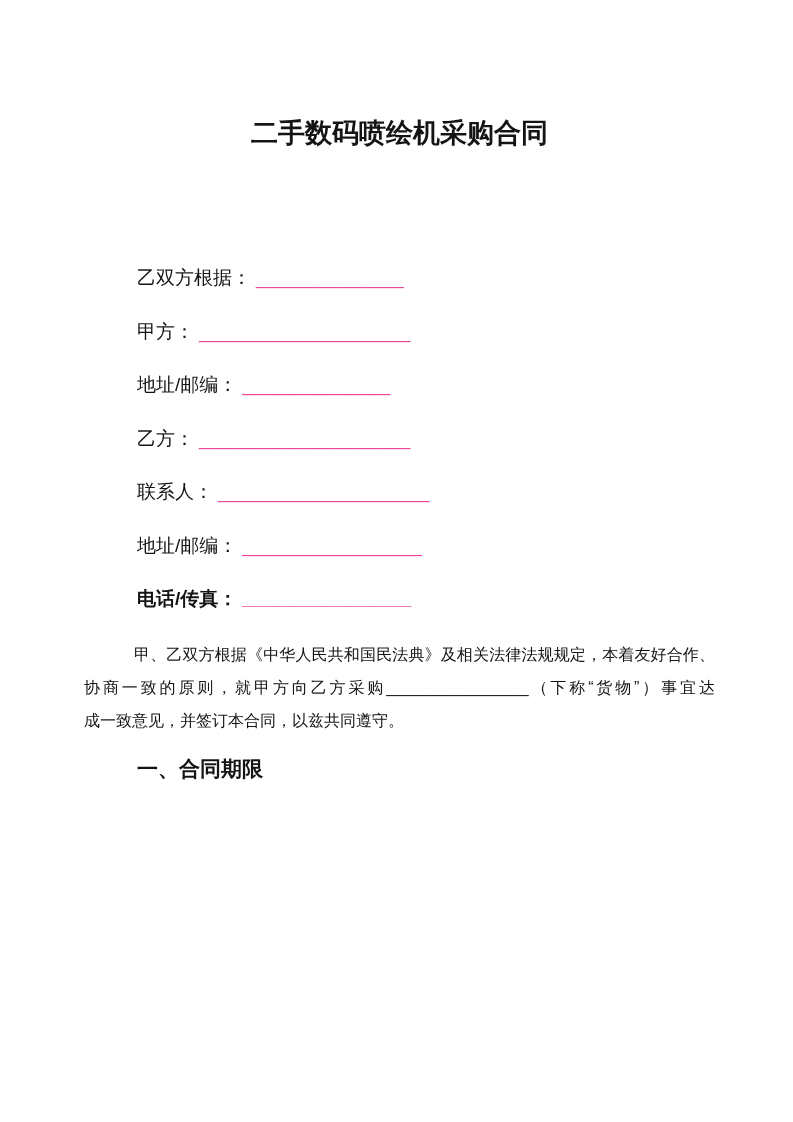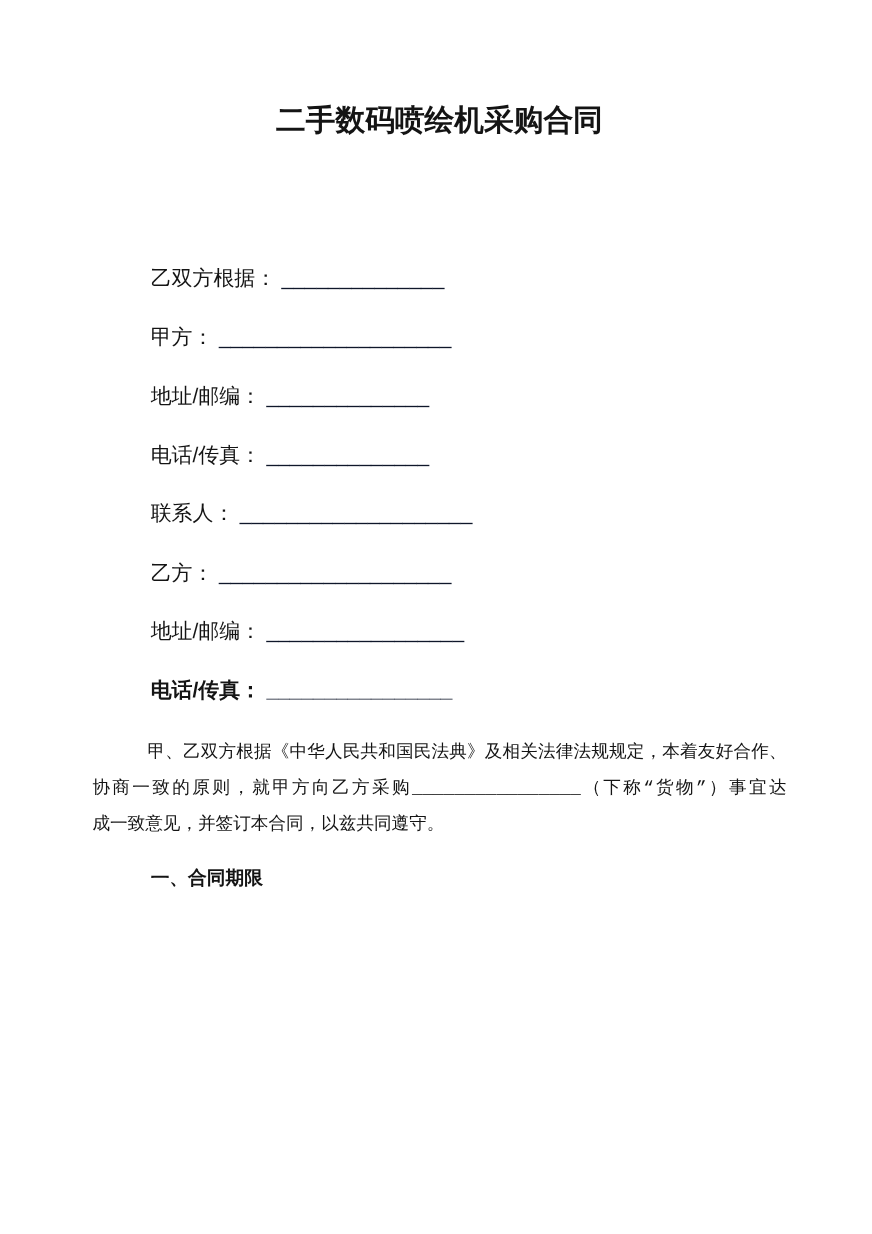--- a/index.html
+++ b/index.html
@@ -1,25 +1,25 @@
 <!DOCTYPE html>
 <html><head>
 <meta charset="utf-8">
 <style>
   * { box-sizing: border-box; }
   html, body { margin: 0; padding: 0; background: #ffffff; }
   .page {
     position: relative;
     width: 793px;
     height: 828px;
-    margin: 12px auto;
+    margin: 0 auto;
     background: #ffffff;
     color: #141414;
     font-family: "Liberation Sans", "DejaVu Sans", sans-serif;
-    padding: 80px 78px 0 84px;
+    padding: 116px 78px 0 84px;
     overflow: hidden;
   }
   .doc-title {
     margin: 0;
     font-size: 27px;
     line-height: 34px;
     font-weight: bold;
     text-align: center;
     white-space: nowrap;
   }
@@ -32,45 +32,44 @@
     line-height: 26px;
     margin-bottom: 27.5px;
     white-space: nowrap;
   }
   .field-row:last-child { margin-bottom: 0; font-weight: bold; }
   .field-label { letter-spacing: 0; }
   .field-blank {
     margin-left: 5px;
     letter-spacing: 0;
     font-size: 19px;
-    color: #0f172a;
+    color: #ec4899;
     cursor: text;
   }
   .parties-note {
     margin: 25px 0 0 53px;
     font-size: 17px;
     line-height: 26px;
     white-space: nowrap;
   }
   .intro {
     margin-top: 26px;
     font-size: 16px;
     line-height: 33px;
-    font-family: Liberation Mono, monospace;
   }
   .intro-line {
     white-space: nowrap;
     text-align: justify;
     text-align-last: justify;
   }
   .intro-line.first { text-indent: 50px; }
   .intro-line.last { text-align-last: left; }
   .section-heading {
     margin: 19px 0 0 53px;
-    font-size: 17px;
+    font-size: 21px;
     line-height: 26px;
     font-weight: bold;
     white-space: nowrap;
   }
   .page-footer {
     position: absolute;
     left: 0;
     right: 0;
     top: 1052px;
     text-align: center;
@@ -90,27 +89,24 @@
     <div class="field-row">
       <span class="field-label">乙双方根据：</span><span class="field-blank">______________</span>
     </div>
     <div class="field-row">
       <span class="field-label">甲方：</span><span class="field-blank">____________________</span>
     </div>
     <div class="field-row">
       <span class="field-label">地址/邮编：</span><span class="field-blank">______________</span>
     </div>
     <div class="field-row">
-      <span class="field-label">电话/传真：</span><span class="field-blank">______________</span>
+      <span class="field-label">乙方：</span><span class="field-blank">____________________</span>
     </div>
     <div class="field-row">
       <span class="field-label">联系人：</span><span class="field-blank">____________________</span>
-    </div>
-    <div class="field-row">
-      <span class="field-label">乙方：</span><span class="field-blank">____________________</span>
     </div>
     <div class="field-row">
       <span class="field-label">地址/邮编：</span><span class="field-blank">_________________</span>
     </div>
     <div class="field-row">
       <span class="field-label">电话/传真：</span><span class="field-blank">________________</span>
     </div>
   </div>
 
 

